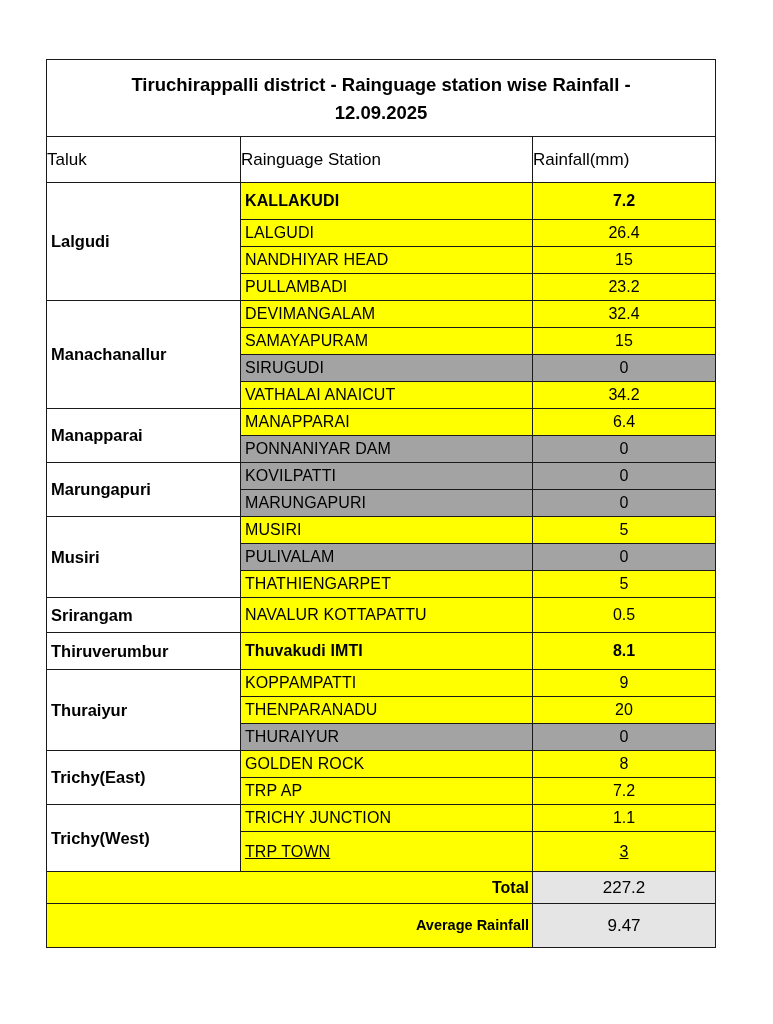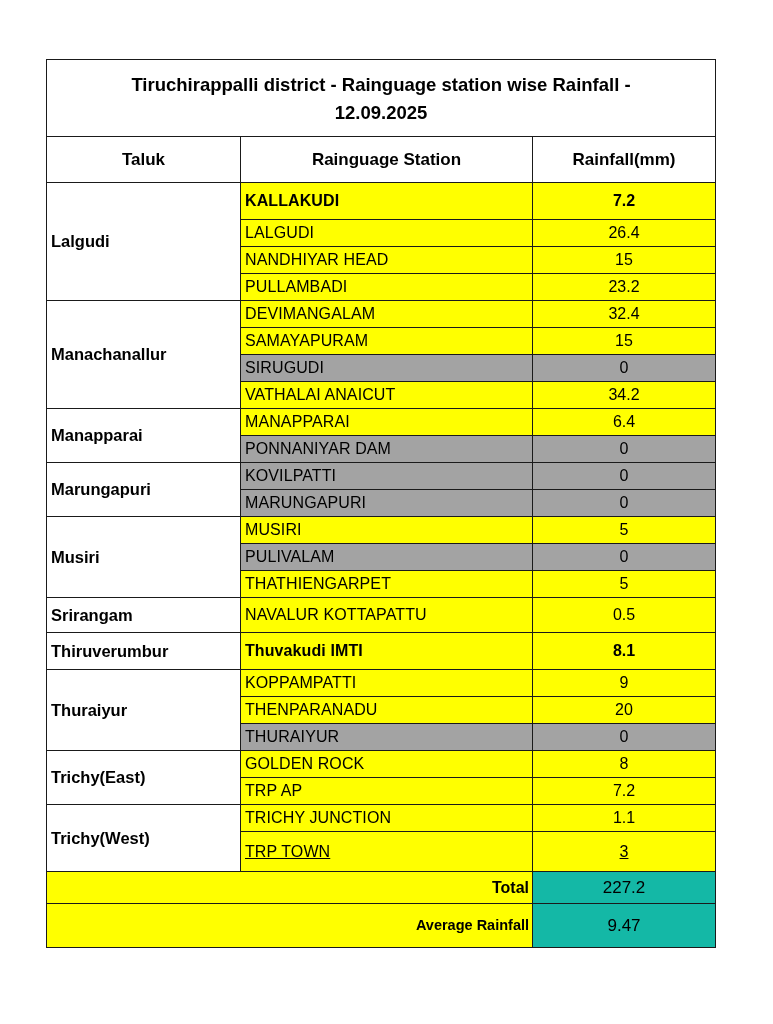--- a/index.html
+++ b/index.html
@@ -11,28 +11,28 @@
     }
     table { border-collapse: collapse; width: 669px; table-layout: fixed; }
     td, th { border: 1.6px solid #1a1a1a; padding: 0; font-size: 16px; line-height: 1; }
     .c1 { width: 194px; }
     .c2 { width: 292px; }
     .c3 { width: 183px; }
     .title {
       height: 74px; text-align: center; font-weight: bold; font-size: 18.5px;
       line-height: 28px; padding-top: 2px;
     }
-    th { height: 45px; font-weight: bold; font-size: 17px; text-align: center; }
+    th { height: 45px; font-weight: normal; font-size: 17px; text-align: left; }
     .taluk { font-weight: bold; font-size: 16.5px; text-align: left; padding-left: 4px; background: #fff; vertical-align: middle; }
     .station { text-align: left; padding-left: 4px; letter-spacing: 0.1px; }
     .val { text-align: center; }
     .y { background: #ffff00; }
     .w { background: #a3a3a3; }
     .sumlabel { text-align: right; font-weight: bold; padding-right: 3px; background: #ffff00; }
-    .sumval { text-align: center; background: #14b8a6; font-size: 17px; }
+    .sumval { text-align: center; background: #e5e5e5; font-size: 17px; }
     .r28 td { height: 26px; }
     .r38 td { height: 36px; font-weight: bold; }
     .r41 td { height: 39px; text-decoration: underline; }
     .r33 td { height: 31px; margin-left: 41px; }
     .r45 td { height: 43px; }
     .r36 td { height: 34px; }
     .avglabel { font-size: 14.5px; }
   </style>
 </head>
 <body>

